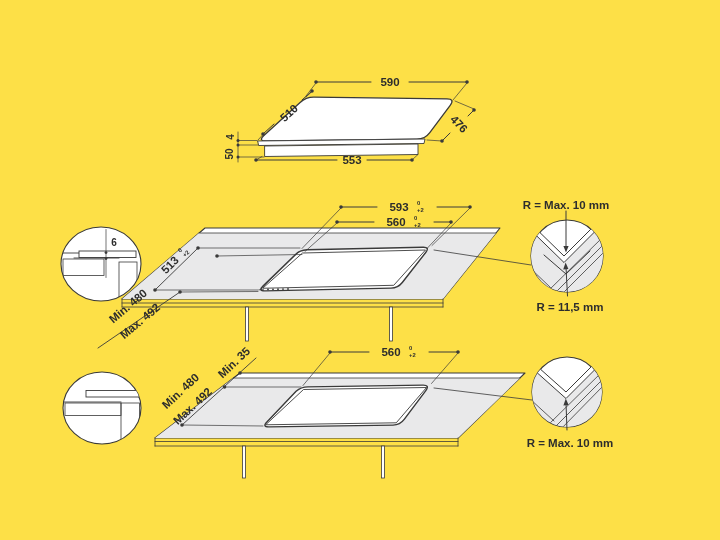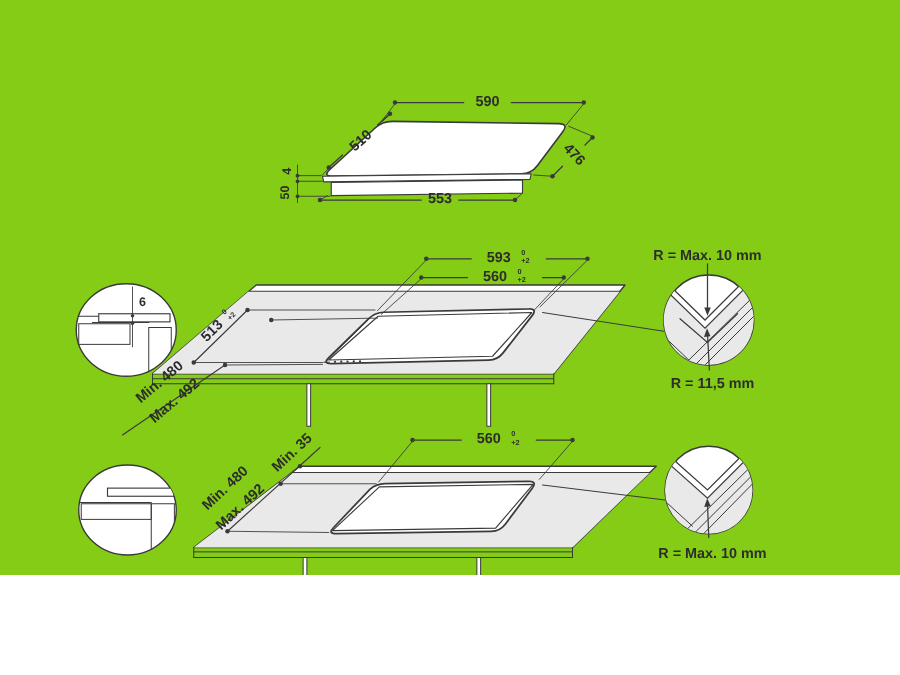--- a/index.html
+++ b/index.html
@@ -1,16 +1,16 @@
 <!DOCTYPE html>
 <html><head>
 <meta charset="utf-8">
 <style>
   html,body{margin:0;padding:0;background:#ffffff;}
-  .canvas{width:720px;height:460px;background:#84cc16;position:relative;overflow:hidden;}
+  .canvas{width:720px;height:540px;background:#fde047;position:relative;overflow:hidden;}
   svg{display:block;}
   .ln{stroke:#3a3a3a;stroke-width:1;fill:none;stroke-linecap:round;}
   .w07{stroke-width:0.7;} .w08{stroke-width:0.8;} .w09{stroke-width:0.9;}
   .w11{stroke-width:1.1;} .w13{stroke-width:1.3;} .w14{stroke-width:1.4;}
   .rj{stroke-linejoin:round;}
   .fw{fill:#ffffff;}
   .dot{fill:#3a3a3a;stroke:none;}
   .t{font-family:"Liberation Sans","DejaVu Sans",sans-serif;font-weight:bold;fill:#2d2d2d;}
   .dim{font-size:11.5px;text-anchor:middle;dominant-baseline:central;}
   .sm{font-size:10px;text-anchor:middle;dominant-baseline:central;}

